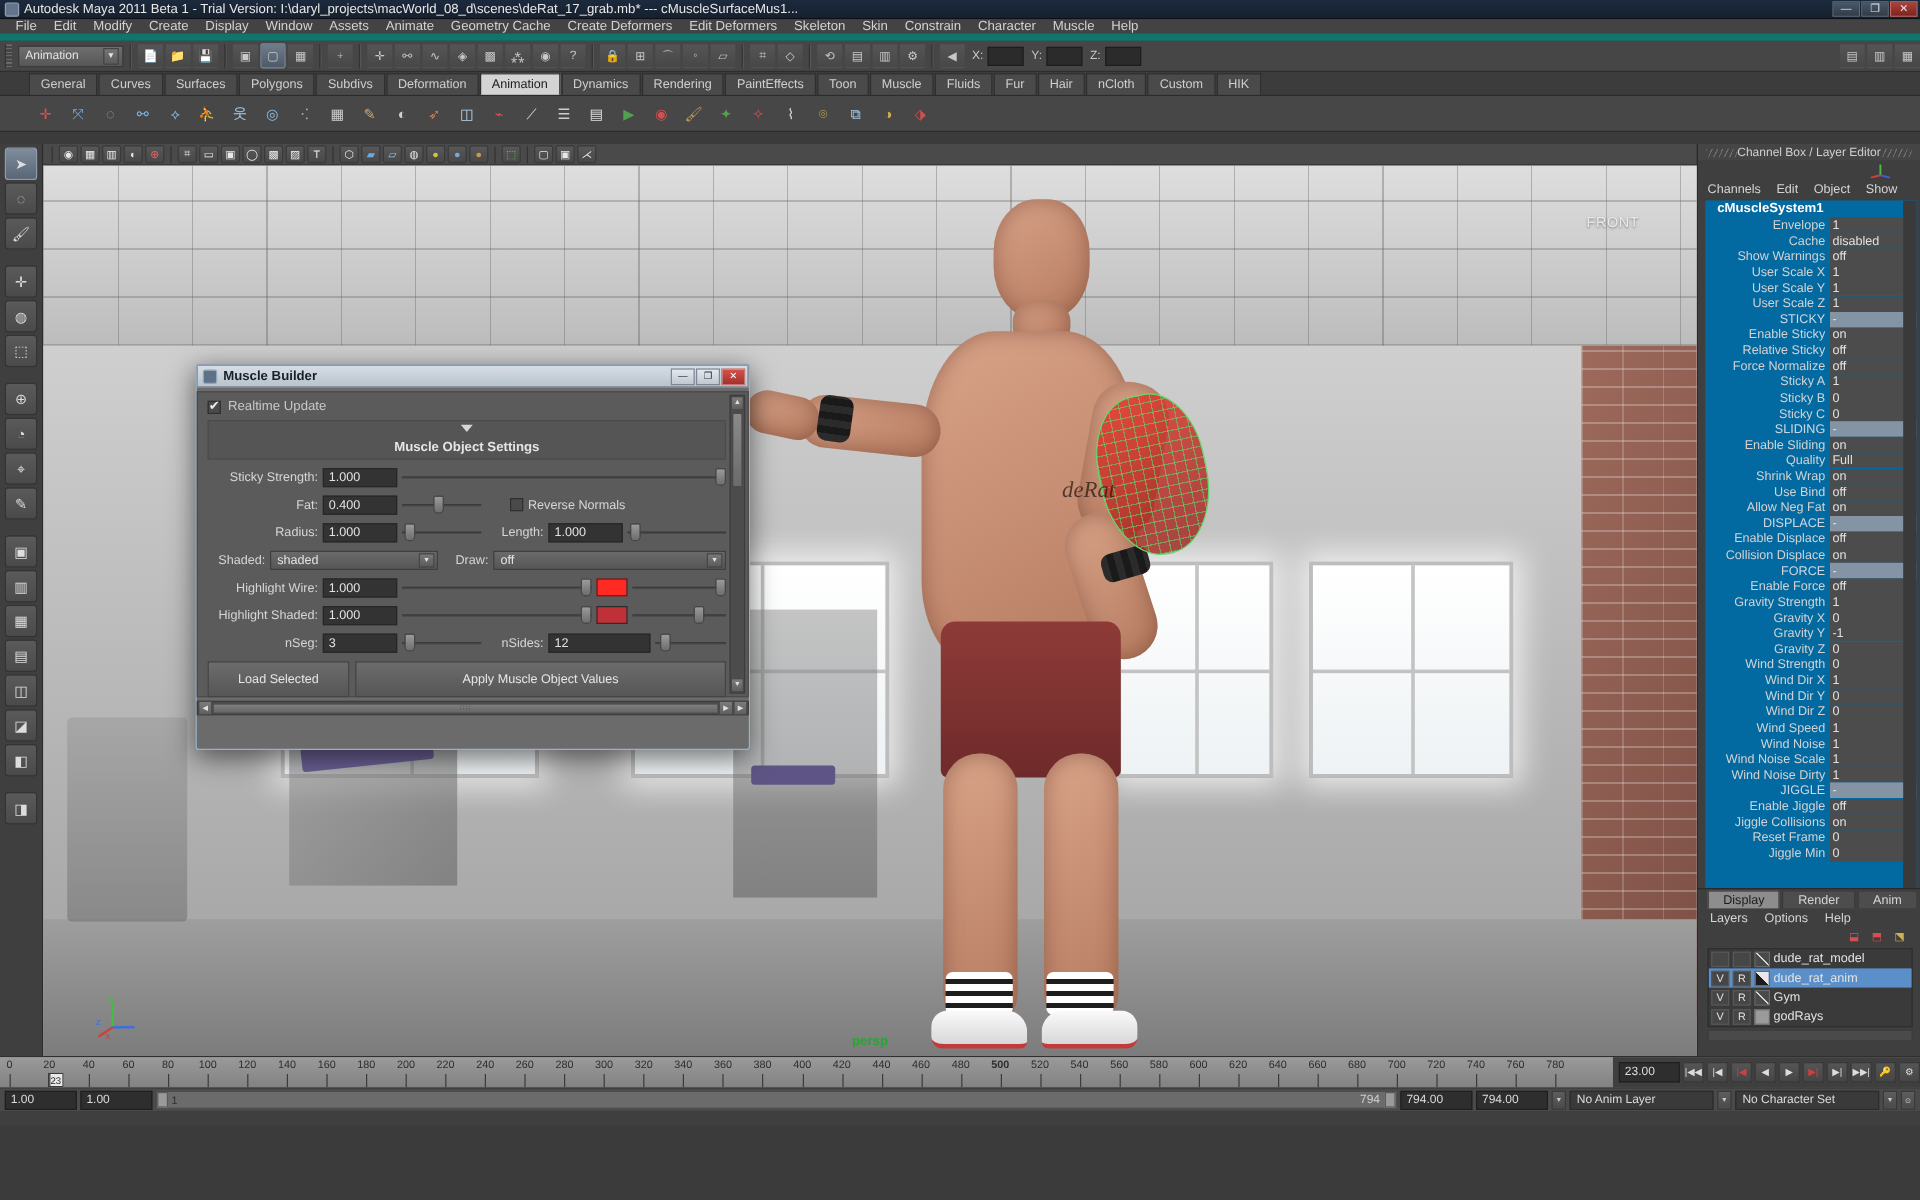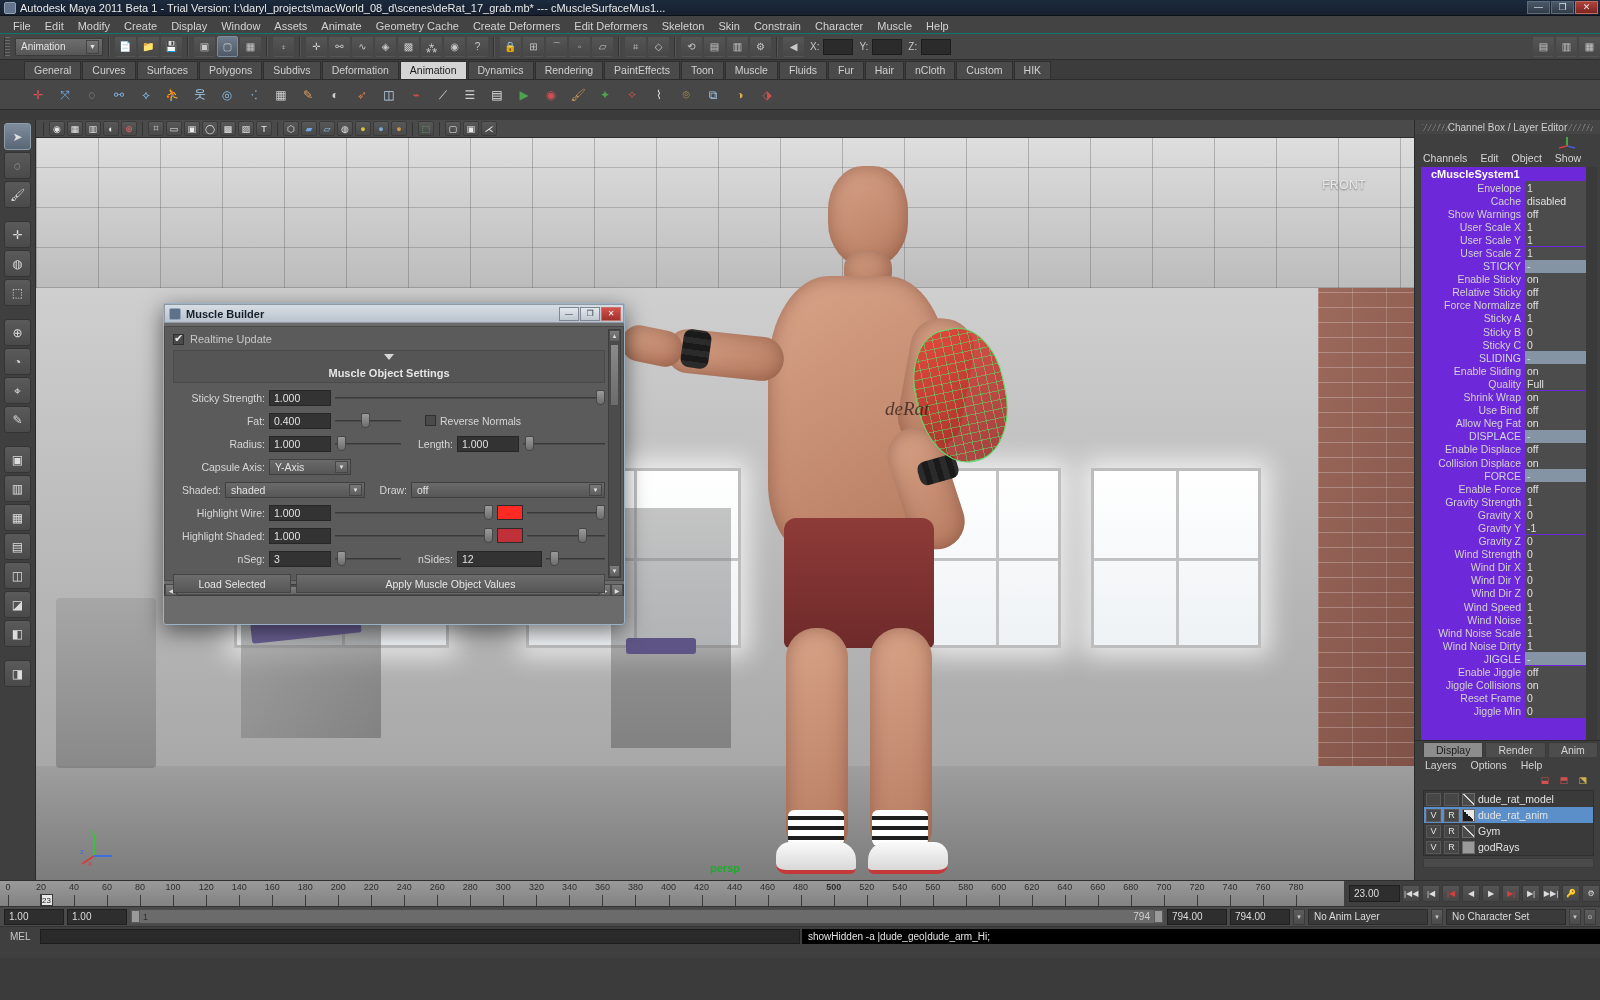--- a/index.html
+++ b/index.html
@@ -13,22 +13,22 @@
   #titlebar .tb-icon { width:12px;height:12px;margin:0 4px 0 2px; background:#63748c;
     border:1px solid #8fa0b5; border-radius:2px;}
   #titlebar .tb-text { font-size:11px; color:#e8e8e8; white-space:nowrap; }
   #titlebar .tb-spacer { flex:1; }
   .winbtn { width:23px;height:13px;margin-left:1px;border:1px solid #5c6a7c;
     background:linear-gradient(#4a5868,#323c49); display:flex;align-items:center;
     justify-content:center; color:#dfe6ee; font-size:9px; line-height:1;}
   .winbtn.close { background:linear-gradient(#b0413a,#7d2420); border-color:#c06a62;}
 
   
-  #menubar { height:18px; background:#434343; display:flex; align-items:flex-end;
-    padding-left:6px; border-bottom:1px solid #0f766e;}
+  #menubar { height:18px; background:#434343; display:flex; align-items:center;
+    padding-left:6px; border-bottom:6px solid #0f766e;}
   #menubar .mi { padding:1px 7px; font-size:11px; color:#d2d2d2; white-space:nowrap;}
 
   
   #toolrow { height:26px; background:#464646; display:flex; align-items:center;
     padding-left:4px; border-bottom:1px solid #2d2d2d; gap:2px;}
   .grip { width:6px;height:20px; background:
       repeating-linear-gradient(to bottom,#6a6a6a 0 1px,transparent 1px 3px);
     border-left:1px solid #333; margin-right:3px;}
   .modeSel { width:88px;height:18px;background:linear-gradient(#6e6e6e,#575757);
     border:1px solid #3a3a3a; display:flex;align-items:center;
@@ -160,21 +160,21 @@
     background:linear-gradient(#9b9b9b,#6d6d6d); border:1px solid #464646;
     border-radius:2px 2px 4px 4px;}
   .swatch { width:26px;height:15px;border:1px solid #2c2c2c;}
   .ddown { height:16px; background:linear-gradient(#6a6a6a,#565656);
     border:1px solid #3f3f3f; display:flex;align-items:center; padding-left:5px;
     font-size:10.5px; color:#e2e2e2; position:relative;}
   .ddown .a { position:absolute; right:2px; top:1px; width:13px;height:12px;
     background:linear-gradient(#787878,#5c5c5c); border:1px solid #454545;
     display:flex;align-items:center;justify-content:center;font-size:6px;}
   .btnrow { display:flex; gap:5px; margin-top:6px;}
-  .mbbtn { height:19px; background:linear-gradient(#6c6c6c,#565656);
+  .mbbtn { height:30px; background:linear-gradient(#6c6c6c,#565656);
     border:1px solid #454545; display:flex;align-items:center;justify-content:center;
     font-size:10.5px; color:#e6e6e6;}
   #mbVScroll { position:absolute; right:2px; top:2px; bottom:2px; width:13px;
     background:#4c4c4c; border:1px solid #3d3d3d;}
   #mbVScroll .thumb { position:absolute; left:1px; right:1px; top:14px; height:62px;
     background:linear-gradient(#8a8a8a,#6b6b6b); border:1px solid #4a4a4a;}
   .sarr { height:12px; background:linear-gradient(#7c7c7c,#5f5f5f);
     border:1px solid #494949; display:flex;align-items:center;justify-content:center;
     font-size:6px;color:#e0e0e0;}
   #mbHScroll { height:12px; margin-top:3px; background:#4c4c4c;
@@ -184,21 +184,21 @@
   #right { width:186px; background:#3f3f3f; border-left:1px solid #2b2b2b;
     display:flex; flex-direction:column;}
   #rpTitle { height:14px; display:flex; align-items:center; justify-content:center;
     font-size:10px; color:#d0d0d0; background:#454545;}
   #rpTitle .hash { flex:0 0 26px; height:7px;
     background:repeating-linear-gradient(115deg,#6c6c6c 0 1px,transparent 1px 4px);}
   #rpAxis { height:16px; display:flex; justify-content:flex-end; padding-right:22px;
     align-items:center; background:#3f3f3f;}
   #cbMenu { height:16px; display:flex; align-items:center; gap:13px;
     padding-left:8px; font-size:10.5px; color:#d4d4d4; background:#3f3f3f;}
-  #cbList { flex:1; overflow:hidden; background:#6d28d9; margin:1px 3px 0 6px;
+  #cbList { flex:1; overflow:hidden; background:#0369a1; margin:1px 3px 0 6px;
     position:relative; }
   .cbHead { font-size:11px; font-weight:bold; color:#ffffff; padding:1px 0 1px 10px;}
   .cbRow { display:flex; height:13.1px; align-items:center; font-size:10.5px;}
   .cbRow .k { flex:1; text-align:right; padding-right:4px; color:#d2d2d2;}
   .cbRow .v { width:72px; color:#e0e0e0; background:#4c4c4c; height:13px;
     display:flex; align-items:center; padding-left:2px;}
   .cbRow.hdr .k { color:#cfd8e2;}
   .cbRow.hdr .v { background:#8494a4; }
   #rpScroll { position:absolute; right:0; top:0; bottom:0; width:11px; background:#3a3a3a;}
 
@@ -570,27 +570,20 @@
                 <span class="hnd" style="left:2px"></span>
               </span>
             <span class="plabel" style="width:48px">Length:</span>
             <span class="pfield" style="width:62px">1.000</span>
             <span class="slide">
               <span class="trk"></span>
                 <span class="hnd" style="left:2px"></span>
               </span>
           </div>
 
-          <div class="prow">
-            <span class="plabel" style="width:92px">Capsule Axis:</span>
-            <span class="ddown" style="width:82px">
-              <span>Y-Axis</span>
-              <span class="a">▼</span>
-              </span>
-          </div>
 
           <div class="prow">
             <span class="plabel" style="width:48px">Shaded:</span>
             <span class="ddown" style="width:140px">
               <span>shaded</span>
               <span class="a">▼</span>
               </span>
             <span class="plabel" style="width:38px">Draw:</span>
             <span class="ddown" style="flex:1">
               <span>off</span>
@@ -1016,19 +1009,14 @@
     <div class="rnum">794.00</div>
     <div class="rnum">794.00</div>
     <div class="ddnarrow">▼</div>
     <div class="selbox" style="width:120px">No Anim Layer</div>
     <div class="ddnarrow">▼</div>
     <div class="selbox" style="width:120px">No Character Set</div>
     <div class="ddnarrow">▼</div>
     <div class="ddnarrow">⊙</div>
   </div>
 
-  <div id="melRow">
-    <div id="melLabel">MEL</div>
-    <input id="melInput" value="" style="">
-    <div id="melOut">showHidden -a |dude_geo|dude_arm_Hi;</div>
-  </div>
   <div id="botStrip"></div>
 </div>
 
 </body></html>

